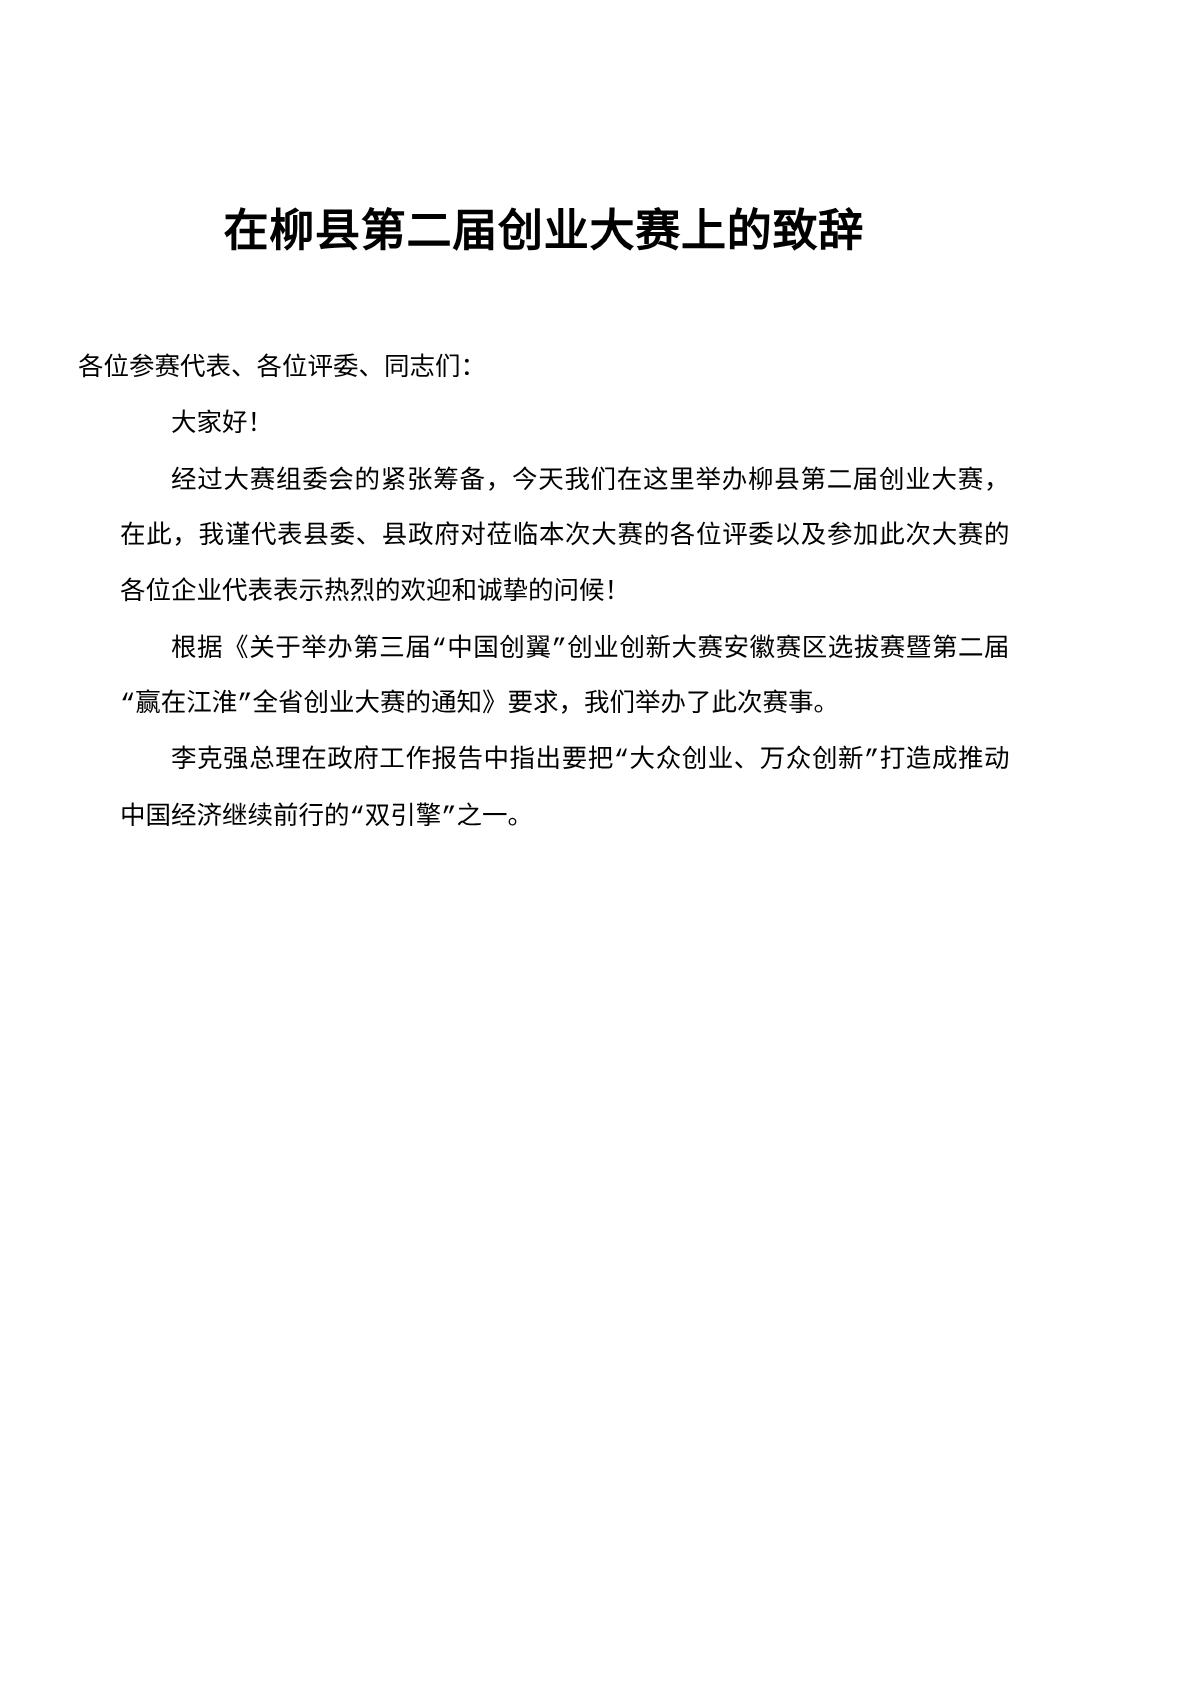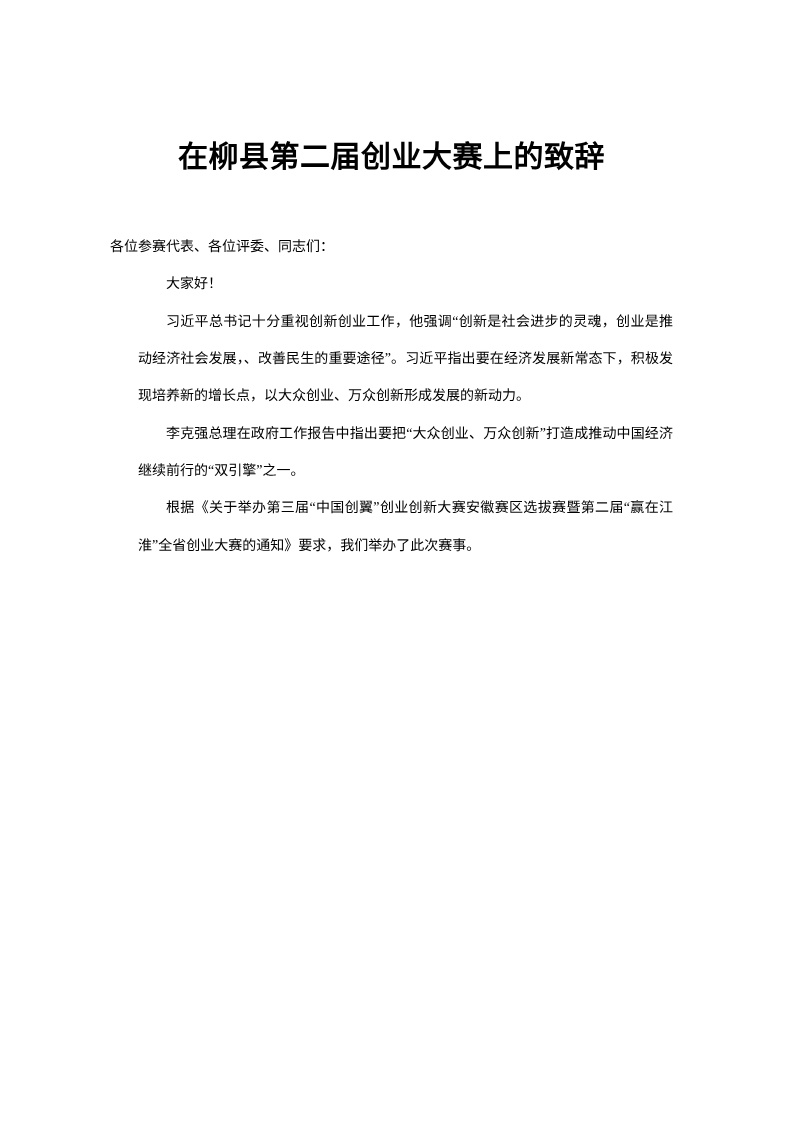--- a/index.html
+++ b/index.html
@@ -8,36 +8,36 @@
     background: #ffffff;
   }
   .page {
     position: relative;
     width: 793px;
     height: 1014px;
     margin: 0 auto;
     background: #ffffff;
     color: #000000;
     box-sizing: border-box;
-    padding: 138px 120px 0 110px;
+    padding: 138px 120px 0 52px;
     overflow: hidden;
-    font-family: Liberation Serif, serif;
+    font-family: Liberation Mono, monospace;
   }
   .doc-title {
     margin: 0;
     text-align: center;
     font-size: 30px;
     font-weight: 600;
     line-height: 38px;
     letter-spacing: 0.5px;
     white-space: nowrap;
   }
   .doc-body {
     margin-top: 52px;
-    font-size: 14px;
+    font-size: 17px;
     line-height: 37.33px;
     text-align: justify;
     text-justify: inter-ideograph;
   }
   .doc-body p {
     margin: 0;
     padding: 0;
   }
   .doc-body p.indent {
     text-indent: 2em;
@@ -46,17 +46,17 @@
 </style>
 </head>
 <body>
 
 <div class="page">
   <h1 class="doc-title">在柳县第二届创业大赛上的致辞</h1>
 
   <div class="doc-body">
     <p>各位参赛代表、各位评委、同志们：</p>
     <p class="indent">大家好！</p>
-    <p class="indent">习近平总书记十分重视创新创业工作，他强调“创新是社会进步的灵魂，创业是推动经济社会发展，、改善民生的重要途径”。习近平指出要在经济发展新常态下，积极发现培养新的增长点，以大众创业、万众创新形成发展的新动力。</p>
+    <p class="indent">经过大赛组委会的紧张筹备，今天我们在这里举办柳县第二届创业大赛，在此，我谨代表县委、县政府对莅临本次大赛的各位评委以及参加此次大赛的各位企业代表表示热烈的欢迎和诚挚的问候！</p>
+    <p class="indent">根据《关于举办第三届“中国创翼”创业创新大赛安徽赛区选拔赛暨第二届“赢在江淮”全省创业大赛的通知》要求，我们举办了此次赛事。</p>
     <p class="indent">李克强总理在政府工作报告中指出要把“大众创业、万众创新”打造成推动中国经济继续前行的“双引擎”之一。</p>
-    <p class="indent">根据《关于举办第三届“中国创翼”创业创新大赛安徽赛区选拔赛暨第二届“赢在江淮”全省创业大赛的通知》要求，我们举办了此次赛事。</p>
   </div>
 </div>
 
 </body></html>

